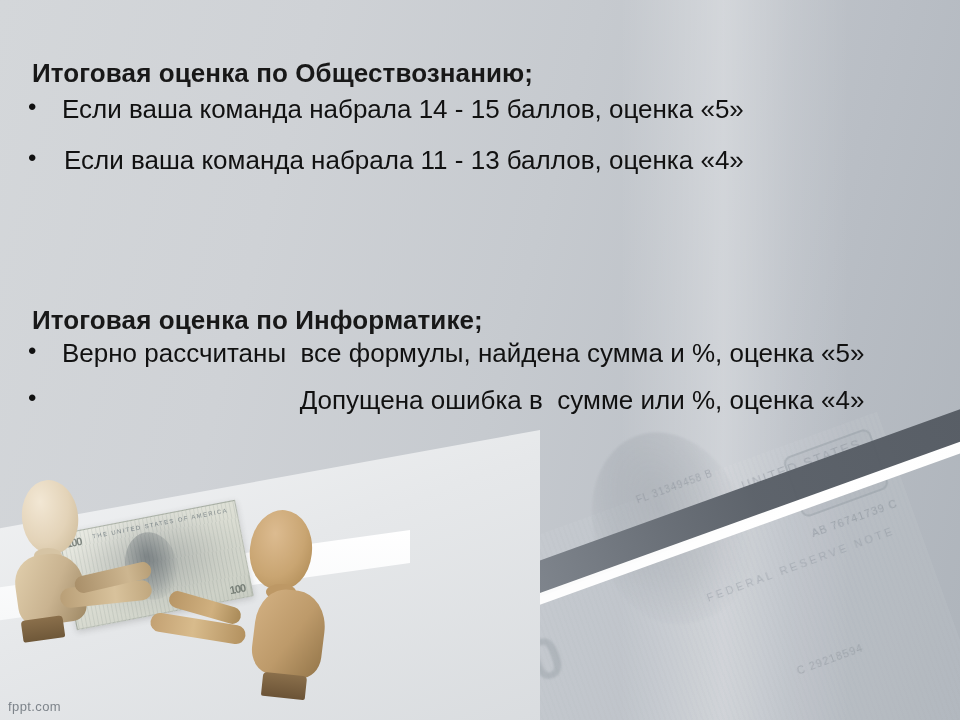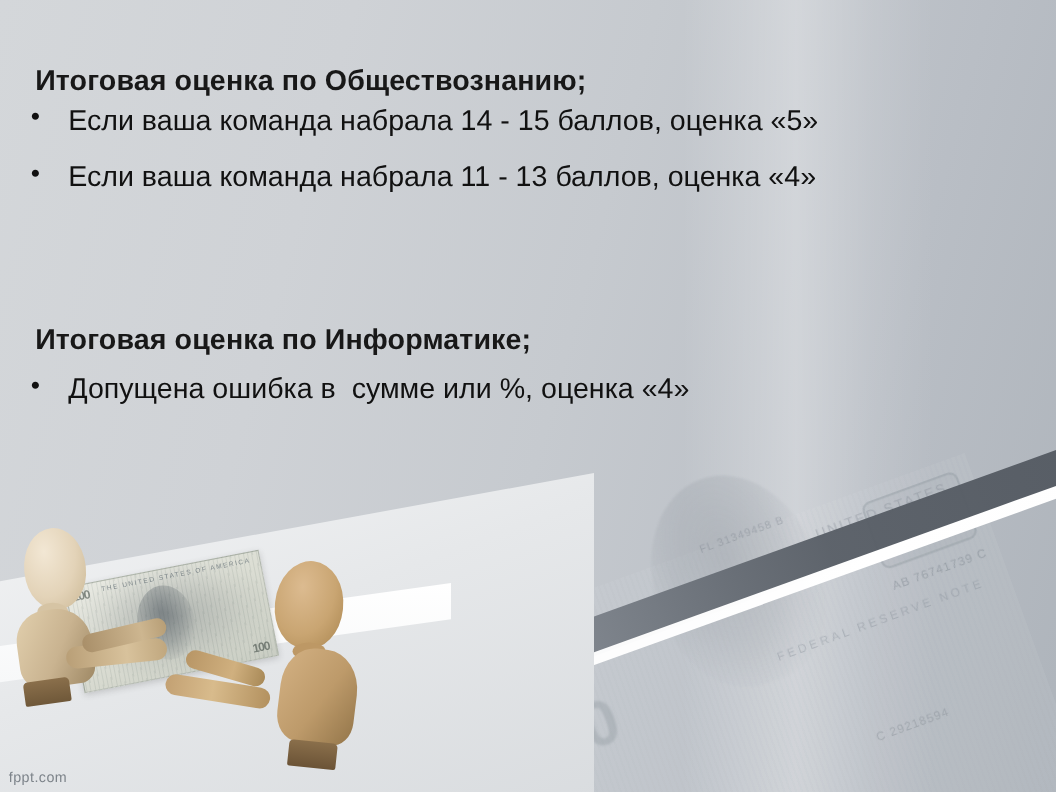--- a/index.html
+++ b/index.html
@@ -396,23 +396,23 @@
   .heading {
     margin: 12px;
     padding: 0;
     font-size: 26px;
     font-weight: bold;
     color: #181818;
     letter-spacing: .1px;
   }
 
   .head-1 { position: absolute; left: 20px; top: 46px; }
-  .head-2 { position: absolute; left: 20px; top: 281px; }
-
-  .bullets { position: absolute; left: 20px; margin: 0; padding: 0; list-style: none; }
+  .head-2 { position: absolute; left: 20px; top: 293px; }
+
+  .bullets { position: absolute; left: 20px; margin: 0; padding: 0; list-style: none; text-align: right; }
   .b-set-1 { top: 92px; }
   .b-set-2 { top: 336px; }
 
   .bullet-item {
     position: relative;
     padding-left: 42px;
     font-size: 26px;
     line-height: 1.33;
     color: #111111;
     margin-bottom: 16px;
@@ -500,20 +500,21 @@
     <h2 class="heading head-1">Итоговая оценка по Обществознанию;</h2>
 
     <ul class="bullets b-set-1">
       <li class="bullet-item">Если ваша команда набрала 14 - 15 баллов, оценка «5»</li>
       <li class="bullet-item">Если ваша команда набрала 11 - 13 баллов, оценка «4»</li>
     </ul>
 
     <h2 class="heading head-2">Итоговая оценка по Информатике;</h2>
 
     <ul class="bullets b-set-2">
+      <li class="bullet-item">Верно рассчитаны  все формулы, найдена сумма и %, оценка «5»</li>
       <li class="bullet-item">Допущена ошибка в  сумме или %, оценка «4»</li>
     </ul>
 
   </div>
 
   <div class="watermark">fppt.com</div>
 
 </div>
 
 </body></html>

